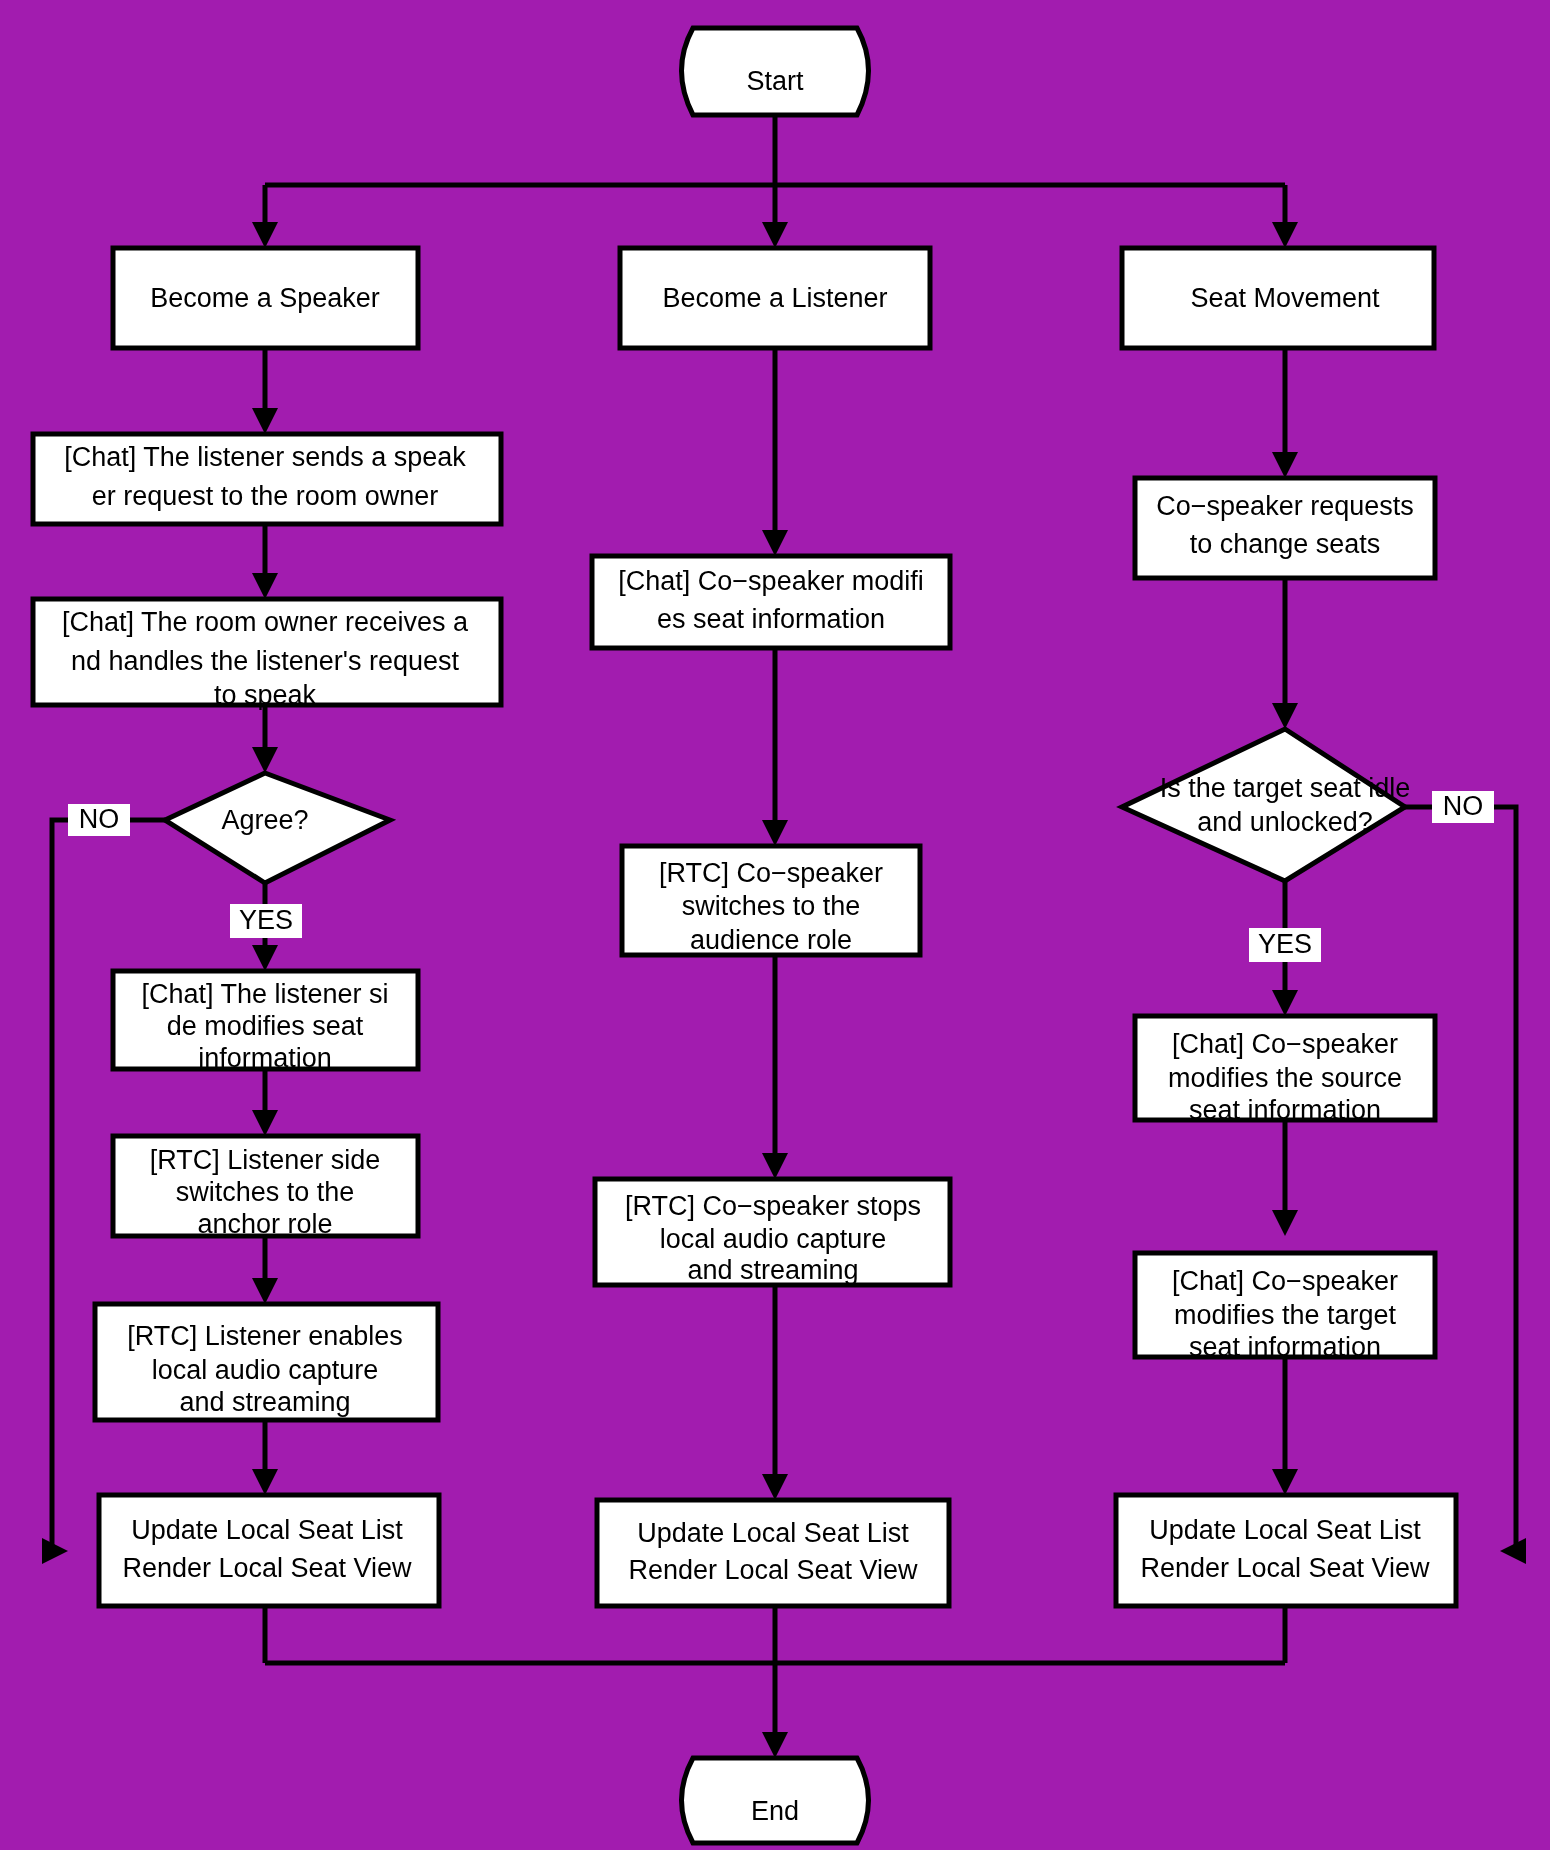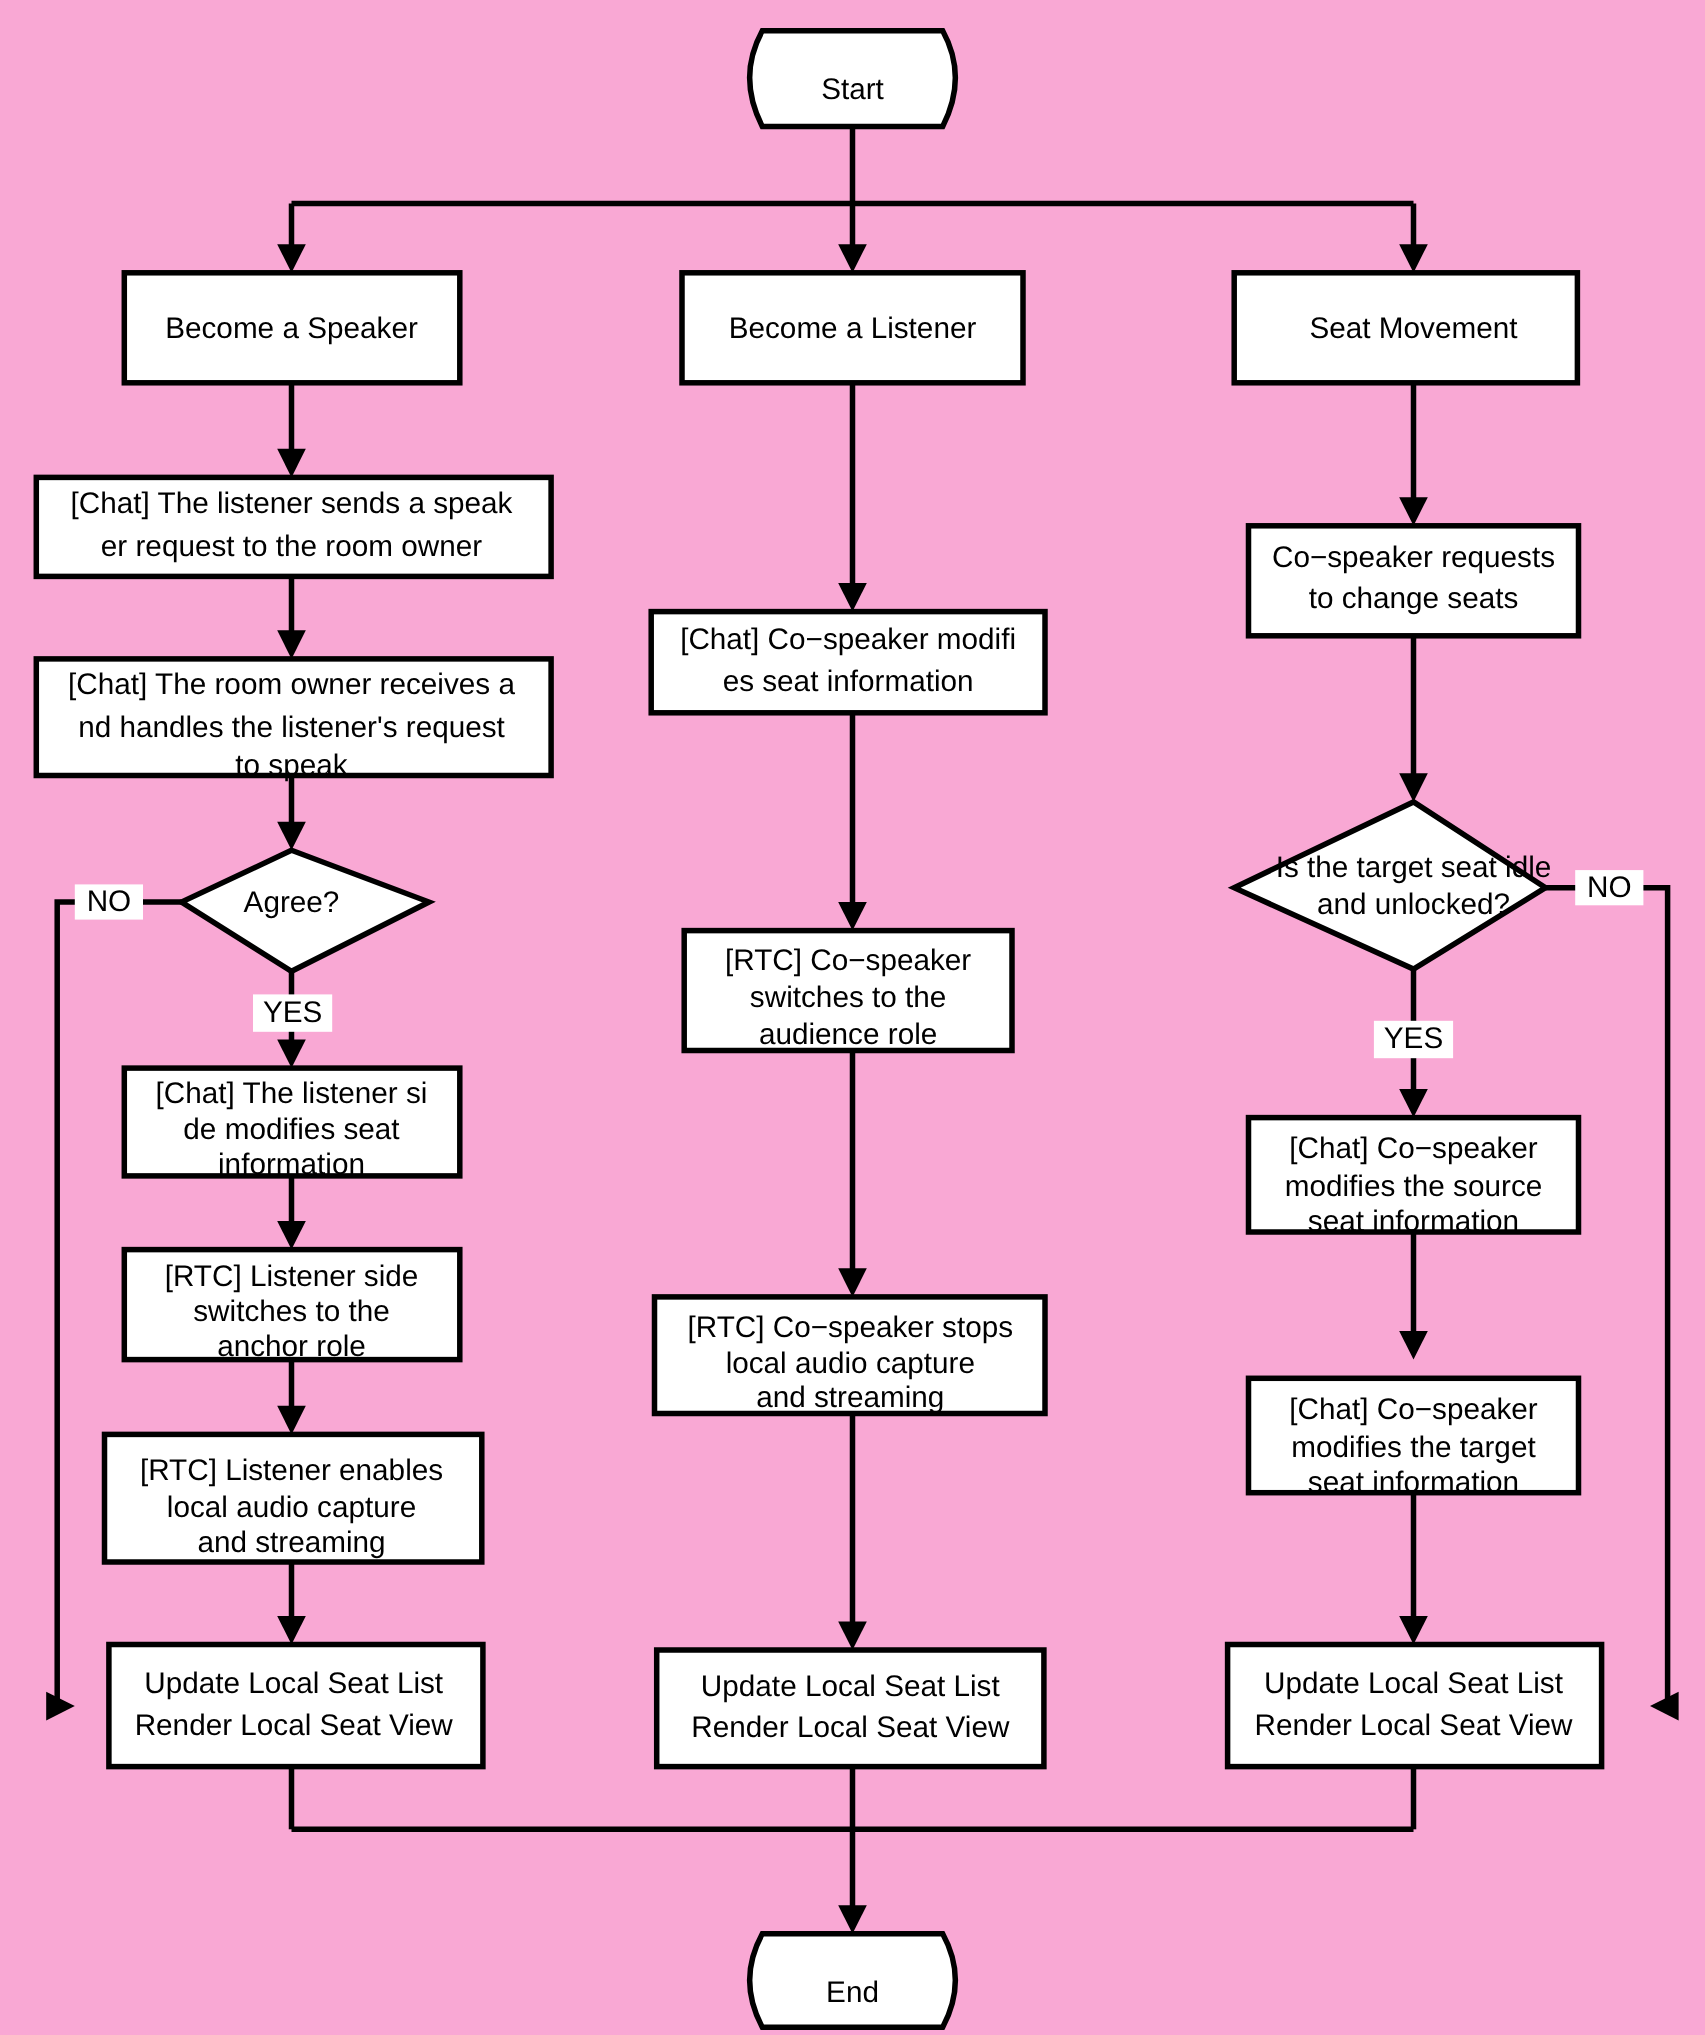--- a/index.html
+++ b/index.html
@@ -7,21 +7,21 @@
     padding: 0;
     background: #ffffff;
   }
   body {
     font-family: "Liberation Sans", sans-serif;
   }
   #flowchart-root {
     position: relative;
     width: 1550px;
     height: 1850px;
-    background: #f9a8d4;
+    background: #a21caf;
     overflow: hidden;
   }
   svg.fc {
     display: block;
     width: 1550px;
     height: 1850px;
   }
   .node-shape {
     fill: #ffffff;
     stroke: #000000;

